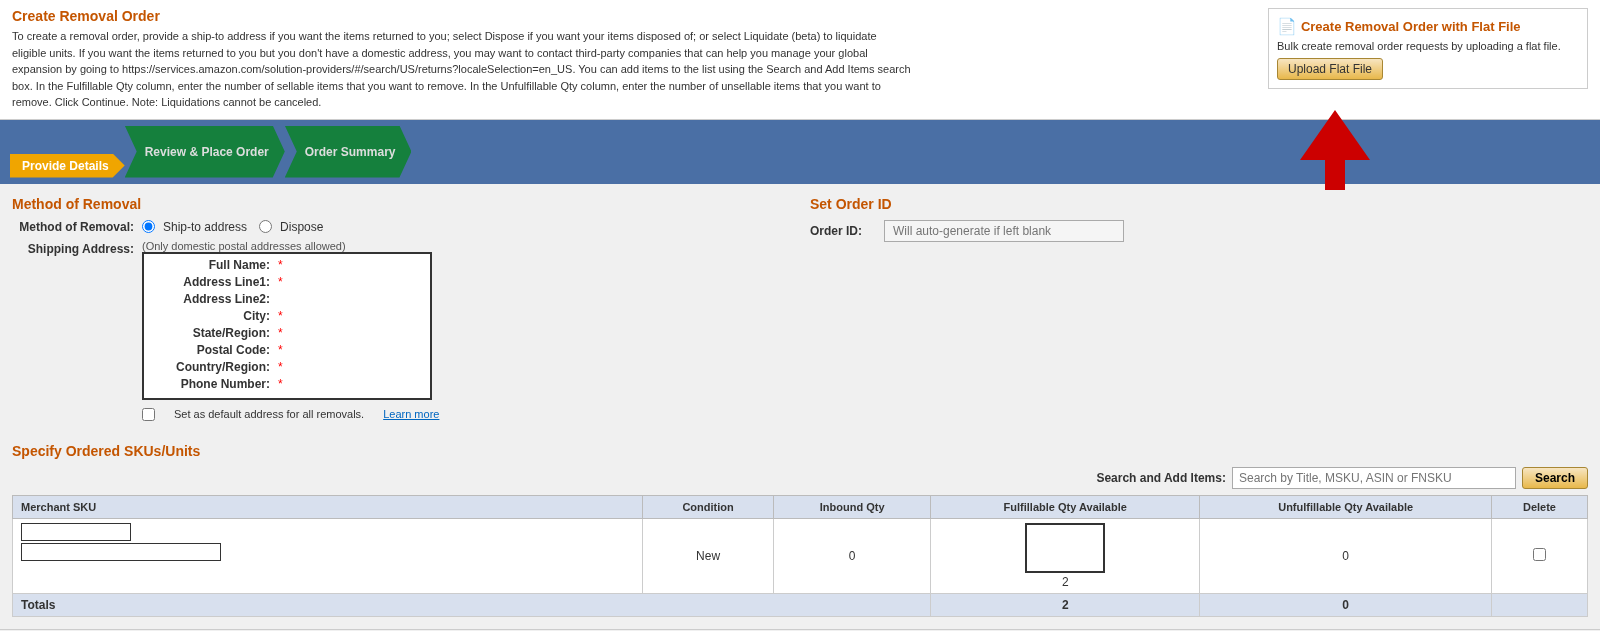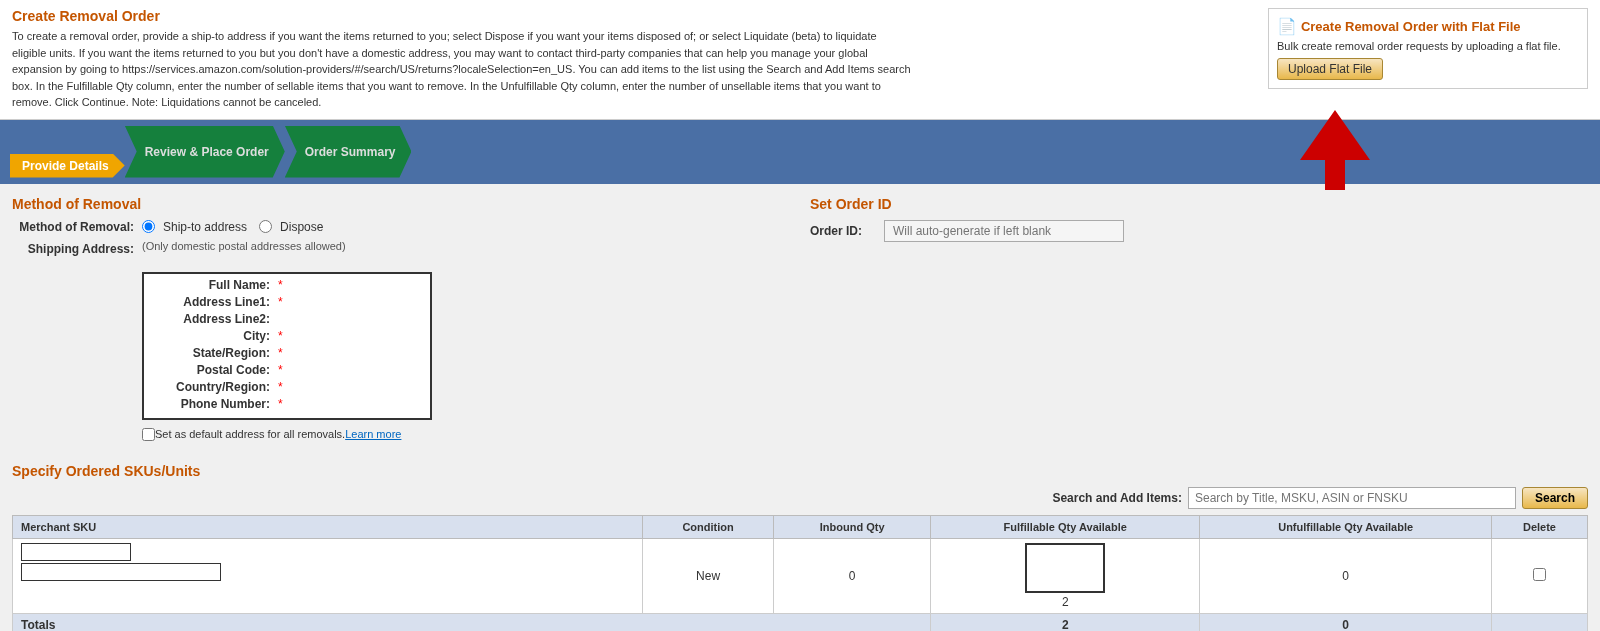--- a/index.html
+++ b/index.html
@@ -138,40 +138,40 @@
     .order-id-input {
       border: 1px solid #aaa;
       background: #f5f5f5;
       padding: 3px 8px;
       font-size: 12px;
       width: 240px;
       color: #888;
     }
 
     
-    .default-addr-row { display: flex; align-items: center; gap: 0; margin-top: 8px; font-size: 11px; }
+    .default-addr-row { display: flex; align-items: center; gap: 19px; margin-top: 8px; font-size: 11px; }
     .default-addr-row a { color: #0066c0; }
 
     
     .sku-section { margin-top: 16px; }
 
     
     .search-bar {
       display: flex;
       justify-content: flex-end;
       align-items: center;
       gap: 6px;
       margin-bottom: 6px;
     }
     .search-label { font-size: 12px; font-weight: bold; }
     .search-input {
       border: 1px solid #aaa;
       padding: 3px 6px;
       font-size: 12px;
-      width: 328px;
+      width: 284px;
     }
     .search-btn {
       background: linear-gradient(to bottom, #f7e5c1, #e8b84b);
       border: 1px solid #a88734;
       border-radius: 3px;
       padding: 3px 12px;
       font-size: 12px;
       cursor: pointer;
       font-weight: bold;
     }
@@ -316,21 +316,21 @@
               <span>Dispose</span>
             </label>
           </div>
         </div>
 
         <div class="form-row" style="align-items:flex-start;">
           <div class="form-label" style="padding-top:2px;">Shipping Address:</div>
           <div>
             <div class="shipping-note">(Only domestic postal addresses allowed)</div>
 
-            <div style="display:flex; gap:8px; margin-top:20px;">
+            <div style="display:flex; gap:8px; margin-top:0;">
               <div style="border:2px solid #333; background:#fff; width:290px; padding:4px;">
                 <div class="form-row" style="margin-bottom:3px;">
                   <div class="form-label" style="width:120px; font-weight:bold;">Full Name:</div>
                   <span class="required-star">*</span>
                 </div>
                 <div class="form-row" style="margin-bottom:3px;">
                   <div class="form-label" style="width:120px; font-weight:bold;">Address Line1:</div>
                   <span class="required-star">*</span>
                 </div>
                 <div class="form-row" style="margin-bottom:3px;">

